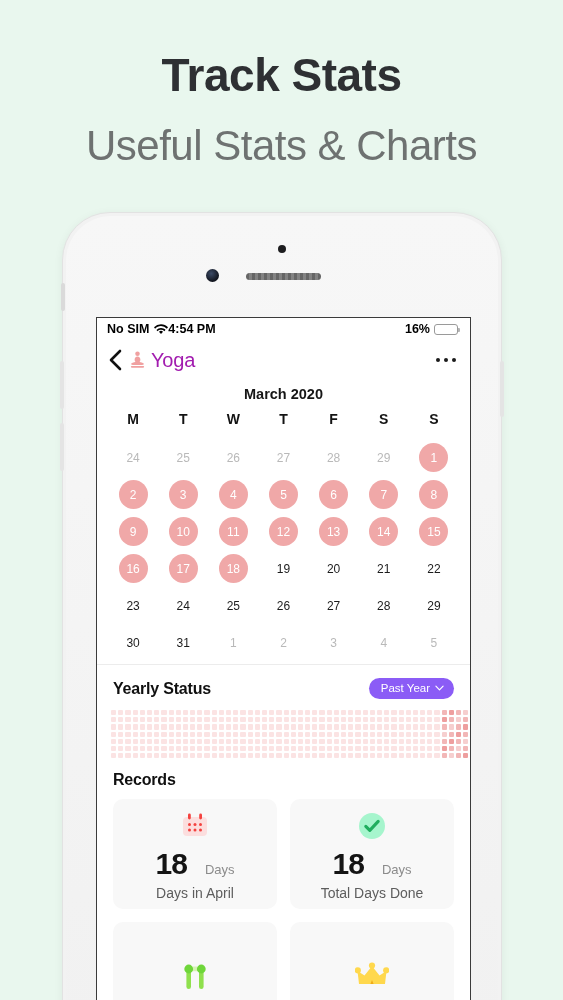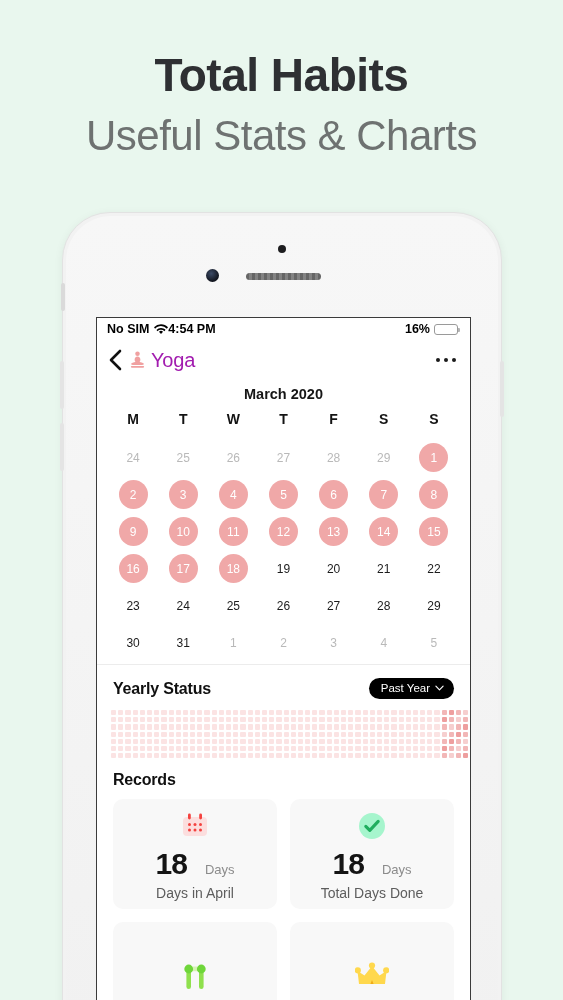--- a/index.html
+++ b/index.html
@@ -13,21 +13,21 @@
   .promo-header {
     position: absolute; top: 0; left: 0; width: 563px;
     text-align: center; padding-top: 46px;
   }
   .promo-title {
     font-size: 46px; font-weight: 700; color: #2e3033;
     letter-spacing: -0.5px; line-height: 58px;
   }
   .promo-sub {
     font-size: 42px; font-weight: 400; color: #6e7271;
-    letter-spacing: -0.5px; line-height: 56px; margin-top: 4px;
+    letter-spacing: -0.5px; line-height: 56px; margin-top: 14px;
   }
 
   
   .phone {
     position: absolute; left: 62px; top: 212px;
     width: 440px; height: 820px;
     background: #f2f2f2;
     border-radius: 48px 48px 0 0;
     border: 1px solid #e2e2e2;
     box-shadow: 0 2px 10px rgba(0,0,0,.06);
@@ -109,21 +109,21 @@
   .day.done { background:#f0a8a8; color:#ffffff; }
 
   
   .divider { height:1px; background:#ececec; margin: 8px 0 0; }
   .sec-head {
     display:flex; align-items:center; padding: 13px 16px 8px;
   }
   .sec-title { font-size:16px; font-weight:700; color:#101010; letter-spacing:-.2px; }
   .sec-spacer { flex:1; }
   .pill {
-    background:#000000; color:#ffffff; font-size:11.5px;
+    background:#8b5cf6; color:#ffffff; font-size:11.5px;
     border-radius: 11px; padding: 4px 10px 5px 12px;
     display:flex; align-items:center; gap:5px;
   }
   .pill svg { width:9px; height:6px; display:block; }
 
   .heatmap {
     padding: 3px 14px 0; display:flex; flex-direction:column; gap:2px;
   }
   .hm-row { display:flex; gap:2px; }
   .hm-cell { width:5.2px; height:5.2px; border-radius:1px; background:#fbe3e3; flex:none; }
@@ -145,21 +145,21 @@
   .rec-num { font-size:30px; font-weight:700; color:#141414; letter-spacing:-1px; }
   .rec-unit { font-size:13px; color:#8b8b8b; margin-left:18px; }
   .rec-label { font-size:14px; color:#5d5d5d; margin-top:4px; }
 
   .rec-card.partial { height:110px; }
 </style>
 </head>
 <body>
 
 <div class="promo-header">
-  <div class="promo-title">Total Habits</div>
+  <div class="promo-title">Track Stats</div>
   <div class="promo-sub">Useful Stats &amp; Charts</div>
 </div>
 
 <div class="phone">
   <div class="phone-inner-sheen"></div>
   <div class="btn-mute"></div>
   <div class="btn-vol-up"></div>
   <div class="btn-vol-dn"></div>
   <div class="btn-power"></div>
   <div class="sensor-dot"></div>

